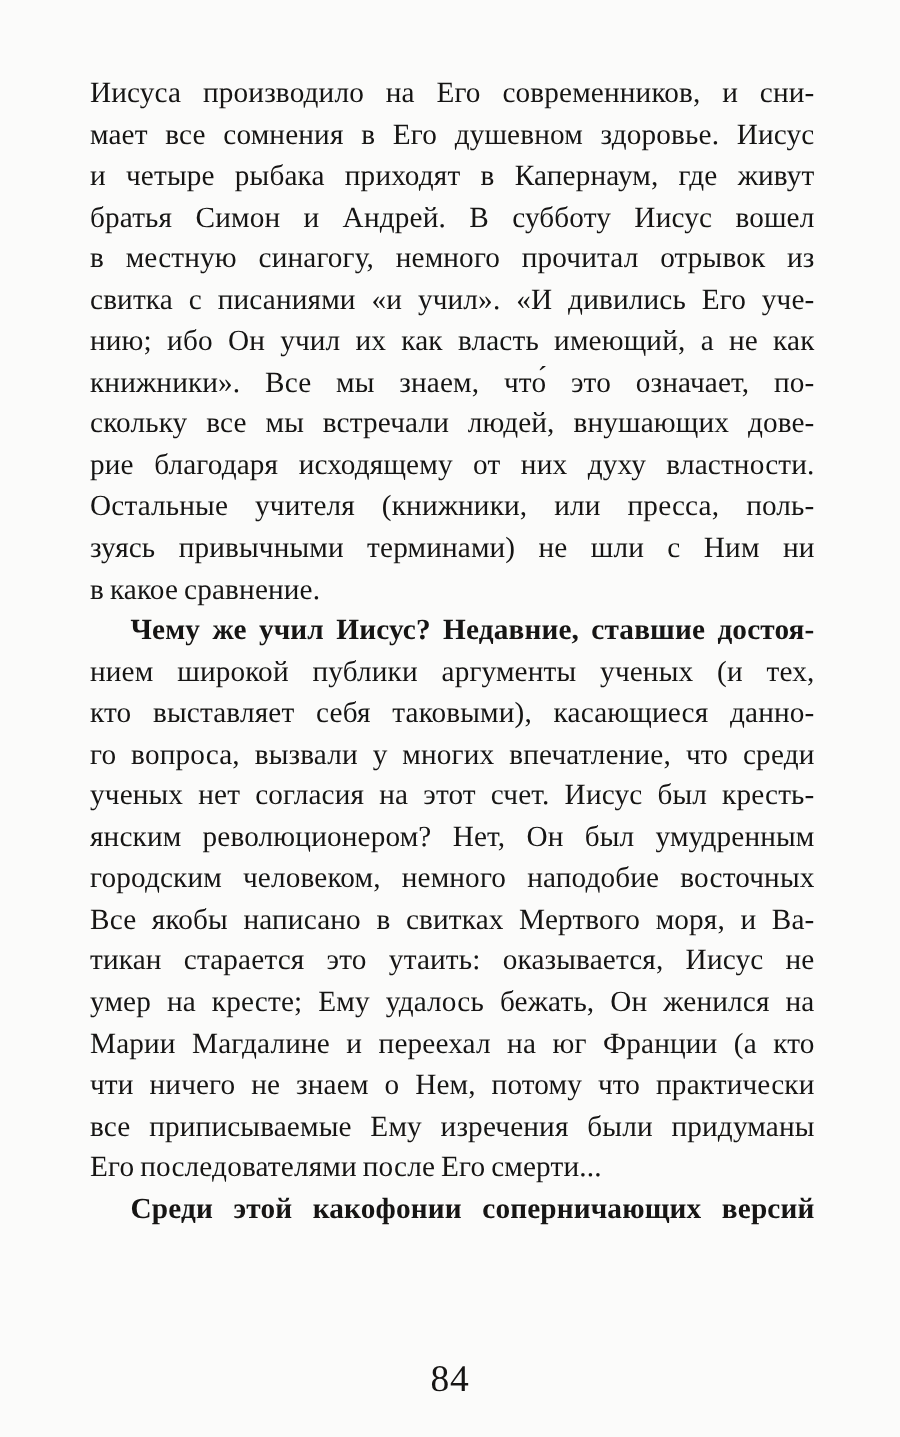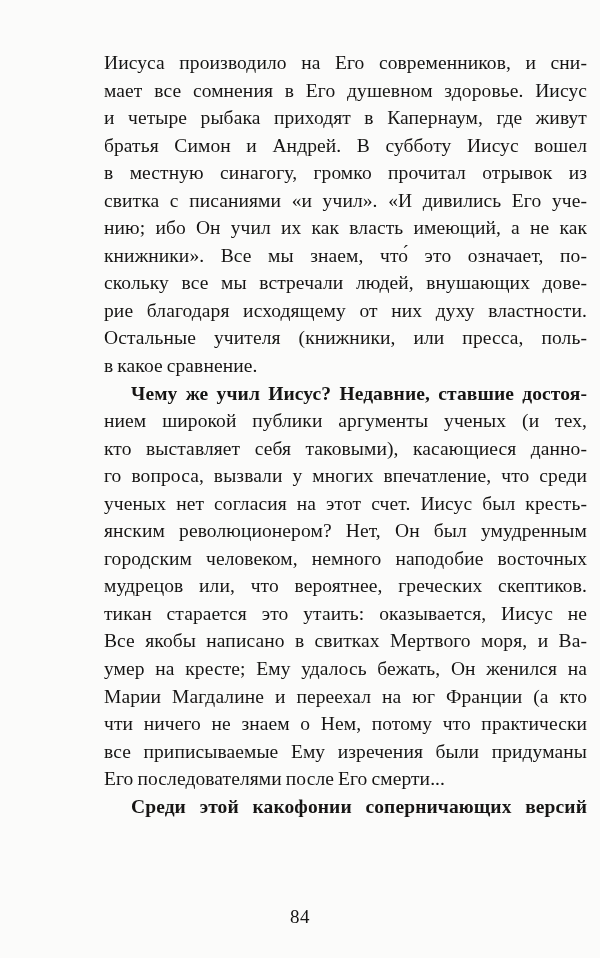--- a/index.html
+++ b/index.html
@@ -17,21 +17,20 @@
   }
   .page {
     position: absolute;
     inset: 0;
   }
   .text-column {
     position: absolute;
     left: 60px;
     top: 49px;
     width: 483px;
-    margin-left: 44px;
   }
   .line {
     font-size: 19.5px;
     line-height: 27.55px;
     height: 27.55px;
     overflow: hidden;
     text-align: justify;
     text-align-last: justify;
     word-spacing: -1px;
     letter-spacing: 0.1px;
@@ -42,51 +41,51 @@
   }
   .line.para-last {
     text-align-last: left;
   }
   .page-number {
     position: absolute;
     left: 0;
     right: 0;
     top: 906px;
     text-align: center;
-    font-size: 19px;
+    font-size: 25px;
     letter-spacing: 0.5px;
   }
 </style>
 </head>
 <body>
 
 <div class="page">
   <main class="text-column">
       <div class="line">Иисуса производило на Его современников, и сни-</div>
       <div class="line">мает все сомнения в Его душевном здоровье. Иисус</div>
       <div class="line">и четыре рыбака приходят в Капернаум, где живут</div>
       <div class="line">братья Симон и Андрей. В субботу Иисус вошел</div>
-      <div class="line">в местную синагогу, громко прочитал отрывок из</div>
+      <div class="line">в местную синагогу, немного прочитал отрывок из</div>
       <div class="line">свитка с писаниями «и учил». «И дивились Его уче-</div>
       <div class="line">нию; ибо Он учил их как власть имеющий, а не как</div>
       <div class="line">книжники». Все мы знаем, что́ это означает, по-</div>
       <div class="line">скольку все мы встречали людей, внушающих дове-</div>
       <div class="line">рие благодаря исходящему от них духу властности.</div>
       <div class="line">Остальные учителя (книжники, или пресса, поль-</div>
+      <div class="line">зуясь привычными терминами) не шли с Ним ни</div>
       <div class="line para-last">в какое сравнение.</div>
       <div class="line indent">Чему же учил Иисус? Недавние, ставшие достоя-</div>
       <div class="line">нием широкой публики аргументы ученых (и тех,</div>
       <div class="line">кто выставляет себя таковыми), касающиеся данно-</div>
       <div class="line">го вопроса, вызвали у многих впечатление, что среди</div>
       <div class="line">ученых нет согласия на этот счет. Иисус был кресть-</div>
       <div class="line">янским революционером? Нет, Он был умудренным</div>
       <div class="line">городским человеком, немного наподобие восточных</div>
-      <div class="line">мудрецов или, что вероятнее, греческих скептиков.</div>
+      <div class="line">Все якобы написано в свитках Мертвого моря, и Ва-</div>
       <div class="line">тикан старается это утаить: оказывается, Иисус не</div>
-      <div class="line">Все якобы написано в свитках Мертвого моря, и Ва-</div>
       <div class="line">умер на кресте; Ему удалось бежать, Он женился на</div>
       <div class="line">Марии Магдалине и переехал на юг Франции (а кто</div>
       <div class="line">чти ничего не знаем о Нем, потому что практически</div>
       <div class="line">все приписываемые Ему изречения были придуманы</div>
       <div class="line para-last">Его последователями после Его смерти...</div>
       <div class="line indent">Среди этой какофонии соперничающих версий</div>
     </main>
   <div class="page-number">84</div>
 </div>
 

